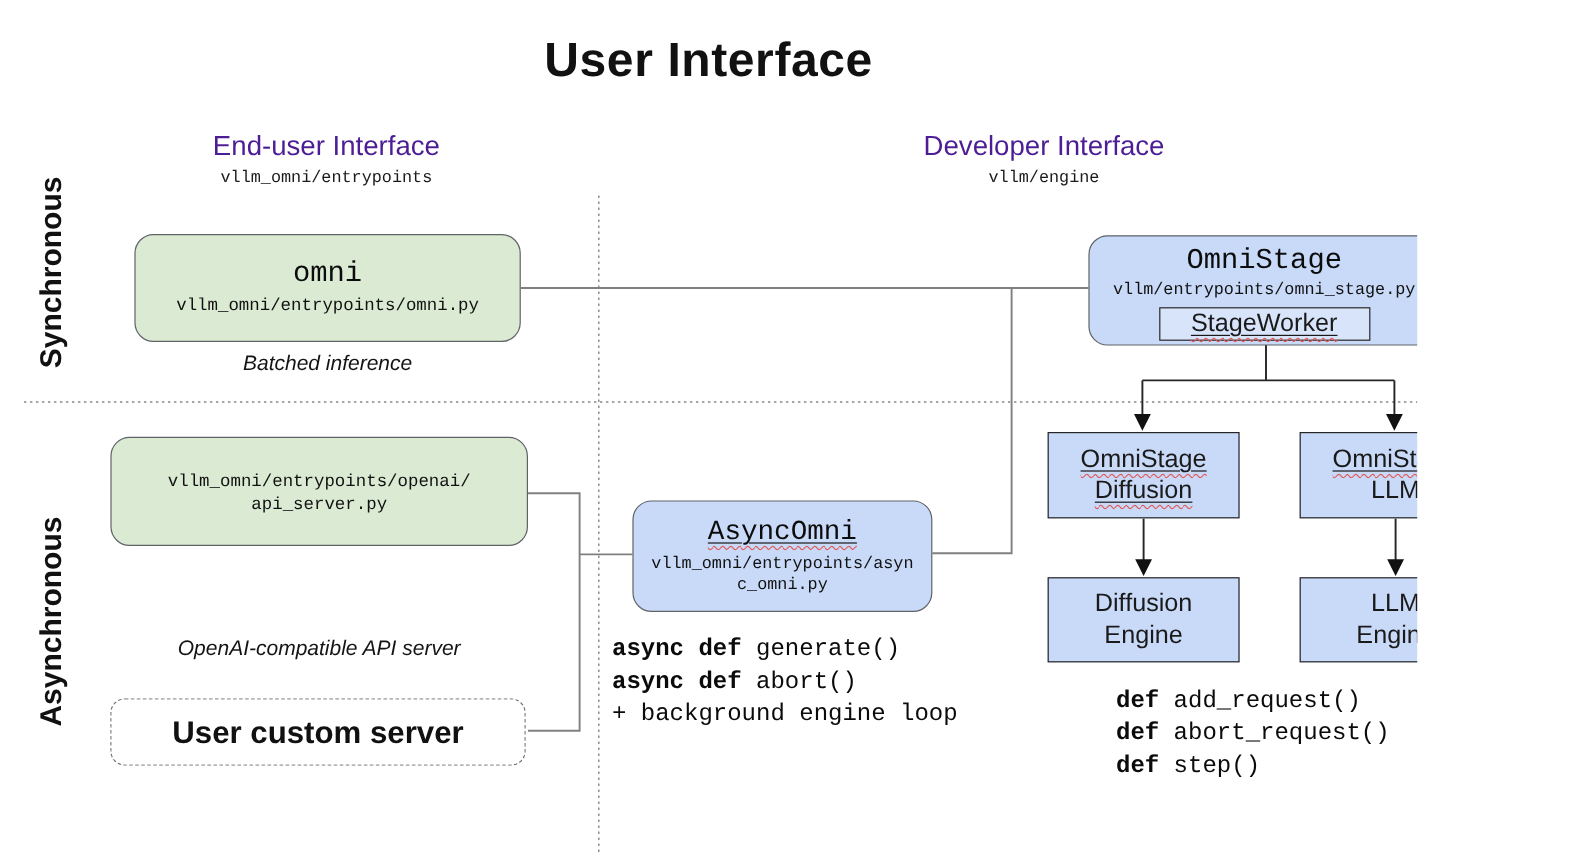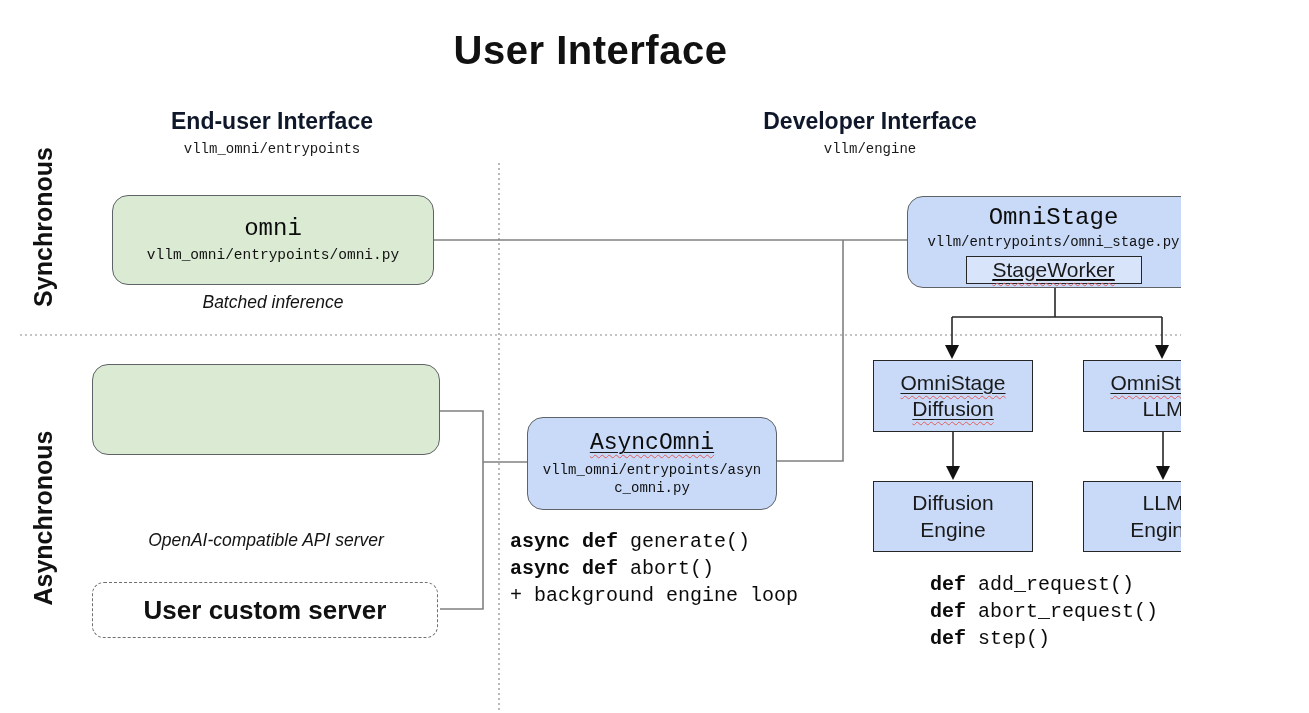--- a/index.html
+++ b/index.html
@@ -7,41 +7,41 @@
   body { font-family:"Liberation Sans", sans-serif; }
   .slide { position:relative; width:1181px; height:713px; background:#fff; overflow:hidden; }
 
   svg.connectors { position:absolute; left:0; top:0; width:1309px; height:713px; z-index:0; }
 
   .abs { position:absolute; }
 
   .page-title { left:0; right:0; top:28px; text-align:center; font-size:40px; font-weight:700; color:#111; letter-spacing:0.5px; }
 
   .section-head { text-align:center; z-index:1; }
-  .section-head .t { font-size:23px; font-weight:700; color:#0f172a; }
+  .section-head .t { font-size:23px; font-weight:400; color:#4c1d95; }
   .section-head .s { font-family:"Liberation Mono", monospace; font-size:14px; color:#1a1a1a; margin-top:6px; }
 
   .rot-label { text-align:center; font-size:25px; font-weight:700; color:#111; transform:rotate(-90deg); z-index:1; }
 
   .box { z-index:1; display:flex; flex-direction:column; align-items:center; justify-content:center; }
   .rounded { border:1.6px solid var(--border-gray,#5f6368); border-radius:16px; }
   .green { background:var(--green-fill,#dbead3); }
   .blue  { background:var(--blue-fill,#c9daf8); }
   .rect  { border:1.3px solid #262626; background:var(--blue-fill,#c9daf8); }
   .dashed { border:1.6px dashed #6f6f6f; border-radius:12px; background:#fff;font-weight:bold; }
 
   .box-title { font-family:"Liberation Mono", monospace; font-size:24px; color:#0c0c0c; line-height:1.15; }
   .box-title.small { font-size:23px; }
   .box-path  { font-family:"Liberation Mono", monospace; font-size:14.5px; color:#111; line-height:1.3; margin-top:4px; text-align:center; }
   .box-path.xs { font-size:14px; }
 
   .caption { font-size:17.5px; font-style:italic; font-weight:500; color:#141414; text-align:center; z-index:1; }
 
   .worker-box { border:1.6px solid #262626; background:rgba(255,255,255,0.28); width:176px; height:28px;
-                display:flex; align-items:flex-end; justify-content:center; margin-top:5px;text-decoration:underline; }
+                display:flex; align-items:flex-end; justify-content:center; margin-top:5px; }
   .label { font-size:21px; color:#1a1a1a; line-height:1.25; text-align:center; }
   .label-lg { font-size:26px; color:#111; }
 
   .sq { text-decoration-line:underline; text-decoration-style:wavy; text-decoration-color:var(--squiggle-red,#e05c5c);
         text-decoration-thickness:1px; text-underline-offset:5px; }
   .ul { text-decoration-line:underline; text-decoration-style:solid; text-decoration-color:#1a1a1a;
         text-decoration-thickness:1.4px; text-underline-offset:3px; }
 
   .code { font-family:"Liberation Mono", monospace; font-size:20px; color:#0b0b0b; z-index:1; }
   .code .line { white-space:pre; line-height:27px; }
@@ -93,20 +93,24 @@
   <div class="abs rot-label" style="left:-83px; top:209px; width:260px; height:36px;">Synchronous</div>
   <div class="abs rot-label" style="left:-93px; top:500px; width:280px; height:36px;">Asynchronous</div>
 
   <div class="abs box rounded green" style="left:112px; top:195px; width:322px; height:90px;">
     <div class="box-title">omni</div>
     <div class="box-path">vllm_omni/entrypoints/omni.py</div>
   </div>
   <div class="abs caption" style="left:112px; top:292px; width:322px;">Batched inference</div>
 
   <div class="abs box rounded green" style="left:92px; top:364px; width:348px; height:91px;">
+    <div class="box-path">
+      <div>vllm_omni/entrypoints/openai/</div>
+      <div>api_server.py</div>
+    </div>
   </div>
   <div class="abs caption" style="left:92px; top:530px; width:348px;">OpenAI-compatible API server</div>
 
   <div class="abs box dashed" style="left:92px; top:582px; width:346px; height:56px;">
     <div class="label-lg">User custom server</div>
   </div>
 
   <div class="abs box rounded blue" style="left:527px; top:417px; width:250px; height:93px;">
     <div class="box-title small sq"><span class="ul">AsyncOmni</span></div>
     <div class="box-path xs">

